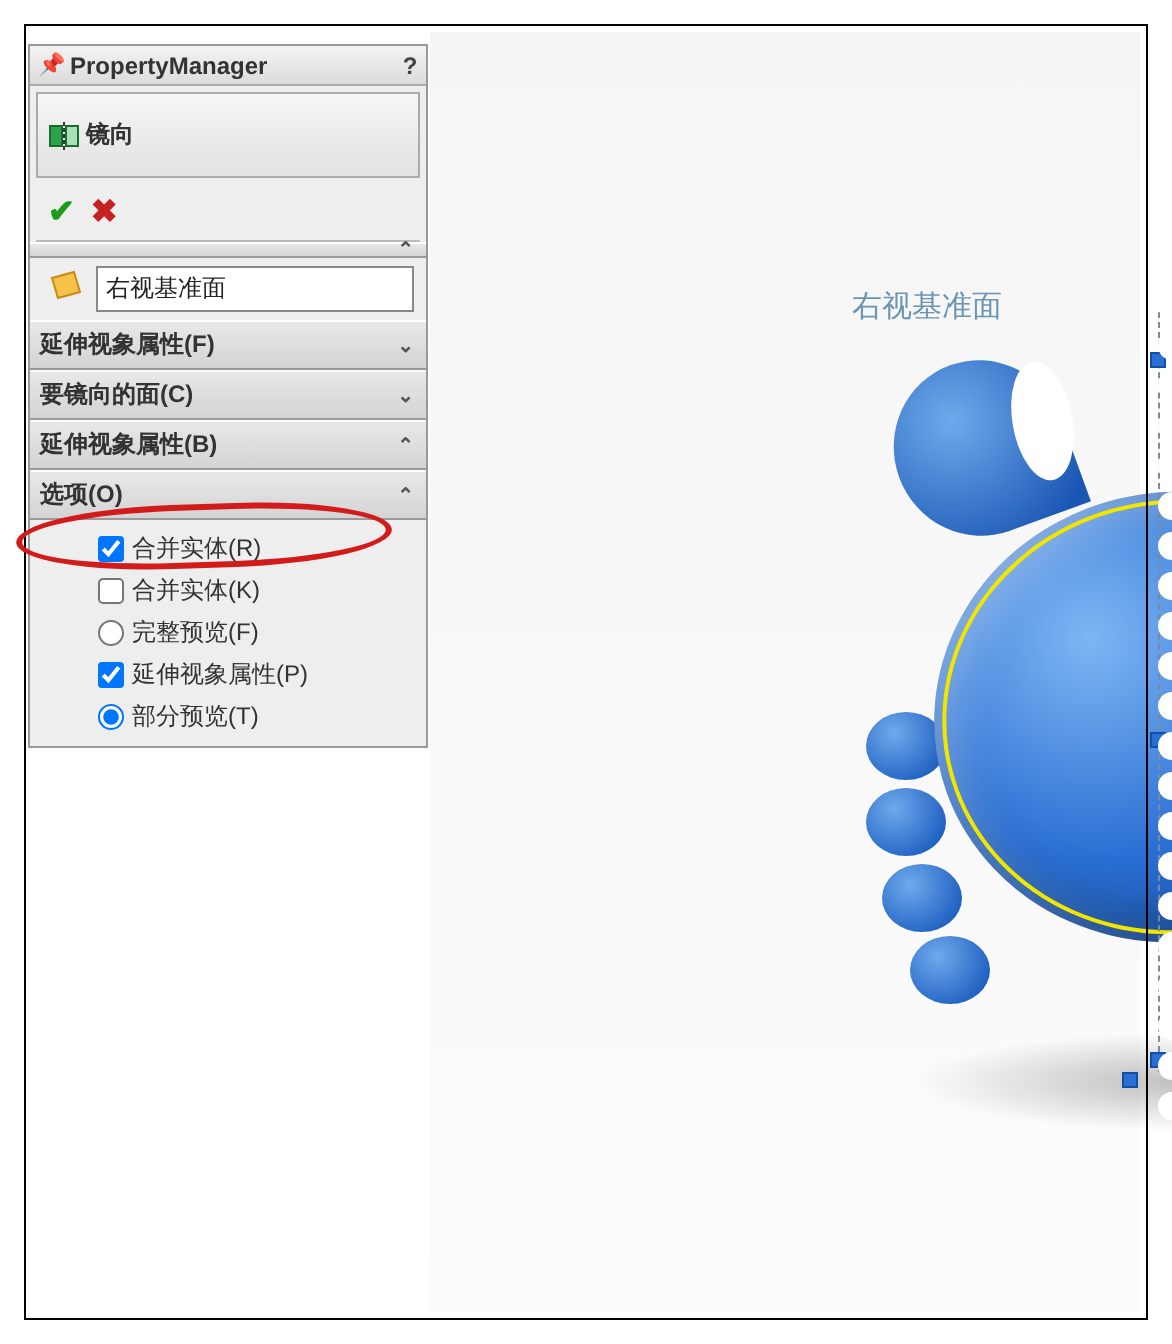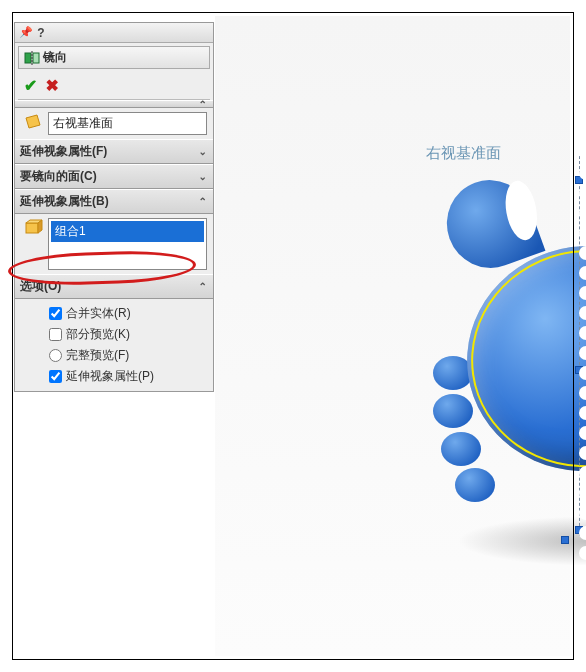--- a/index.html
+++ b/index.html
@@ -34,21 +34,21 @@
       padding-left: 4px;
     }
     .panel-titlebar .pushpin { width: 14px; height: 14px; display:inline-flex; align-items:center; justify-content:center; color:#555; font-size:11px; }
     .panel-titlebar .title { flex:1; font-weight: bold; color:#333; padding-left: 2px; }
     .panel-titlebar .qmark { width:16px; text-align:center; color:#444; font-weight:bold; }
 
     .feature-header {
       display:flex; align-items:center;
       background: linear-gradient(#f6f6f6,#e2e2e2);
       border: 1px solid #aaa; margin: 3px;
-      padding: 2px 4px;
+      padding: 12px 4px;
     }
     .feature-header .icon { width:18px; height:16px; display:inline-flex; align-items:center; justify-content:center; }
     .feature-header .label { font-weight:bold; color:#333; padding-left: 2px; }
 
     .confirm-row {
       display:flex; gap:8px; padding: 4px 6px;
       border-bottom: 1px solid #bbb;
       margin: 0 3px;
     }
     .confirm-row .ok { color:#1a9b1a; font-size:16px; font-weight:bold; }
@@ -198,20 +198,21 @@
     <div class="handle ha"></div>
 
   </div>
 </div>
 
 <div class="plane-label">右视基准面</div>
 
 <div class="panel">
   <div class="panel-titlebar">
     <span class="pushpin">📌</span>
+    <span class="title">PropertyManager</span>
     <span class="qmark">?</span>
   </div>
 
   <div class="feature-header">
     <span class="icon">
       <svg width="16" height="14" viewBox="0 0 16 14">
         <rect x="1" y="2" width="6" height="10" fill="#2ea24a" stroke="#196b2e"></rect>
         <rect x="9" y="2" width="6" height="10" fill="#a9e0b5" stroke="#196b2e"></rect>
         <line x1="8" y1="0" x2="8" y2="14" stroke="#333" stroke-dasharray="2,1"></line>
       </svg>
@@ -247,55 +248,45 @@
 
   <div class="section-header">
     <span>要镜向的面(C)</span>
     <span class="chev">⌄</span>
   </div>
 
   <div class="section-header">
     <span>延伸视象属性(B)</span>
     <span class="chev">⌃</span>
   </div>
-  <div class="section-body">
-    <div class="select-row">
-      <span class="row-icon">
-        <svg width="20" height="18" viewBox="0 0 20 18">
-          <rect x="3" y="4" width="12" height="10" fill="#f6c34a" stroke="#c78a12"></rect>
-          <polygon points="3,4 7,1 19,1 15,4" fill="#f9d77a" stroke="#c78a12"></polygon>
-          <polygon points="15,4 19,1 19,11 15,14" fill="#d89a2a" stroke="#c78a12"></polygon>
-        </svg>
-      </span>
-      <div class="listbox tall">
-        <div class="selected">组合1</div>
-      </div>
-    </div>
-  </div>
 
   <div class="section-header">
     <span>选项(O)</span>
     <span class="chev">⌃</span>
   </div>
   <div class="section-body">
     <label class="opt-row">
       <input type="checkbox" checked="" style="">
       <span>合并实体(R)</span>
     </label>
     <label class="opt-row">
       <input type="checkbox" style="">
-      <span>部分预览(K)</span>
+      <span>合并实体(K)</span>
     </label>
     <label class="opt-row">
       <input type="radio" name="preview" style="">
       <span>完整预览(F)</span>
     </label>
     <label class="opt-row">
       <input type="checkbox" checked="" style="">
       <span>延伸视象属性(P)</span>
+    </label>
+    <label class="opt-row">
+      <input type="radio" name="preview" checked="" style="">
+      <span>部分预览(T)</span>
     </label>
   </div>
 </div>
 
 <div class="red-circle"></div>
 
 <div class="outer-border"></div>
 
 <div class="postage-bumps-h top">
     <div class="bump" style="left: 6px; top: -7px;"></div>

